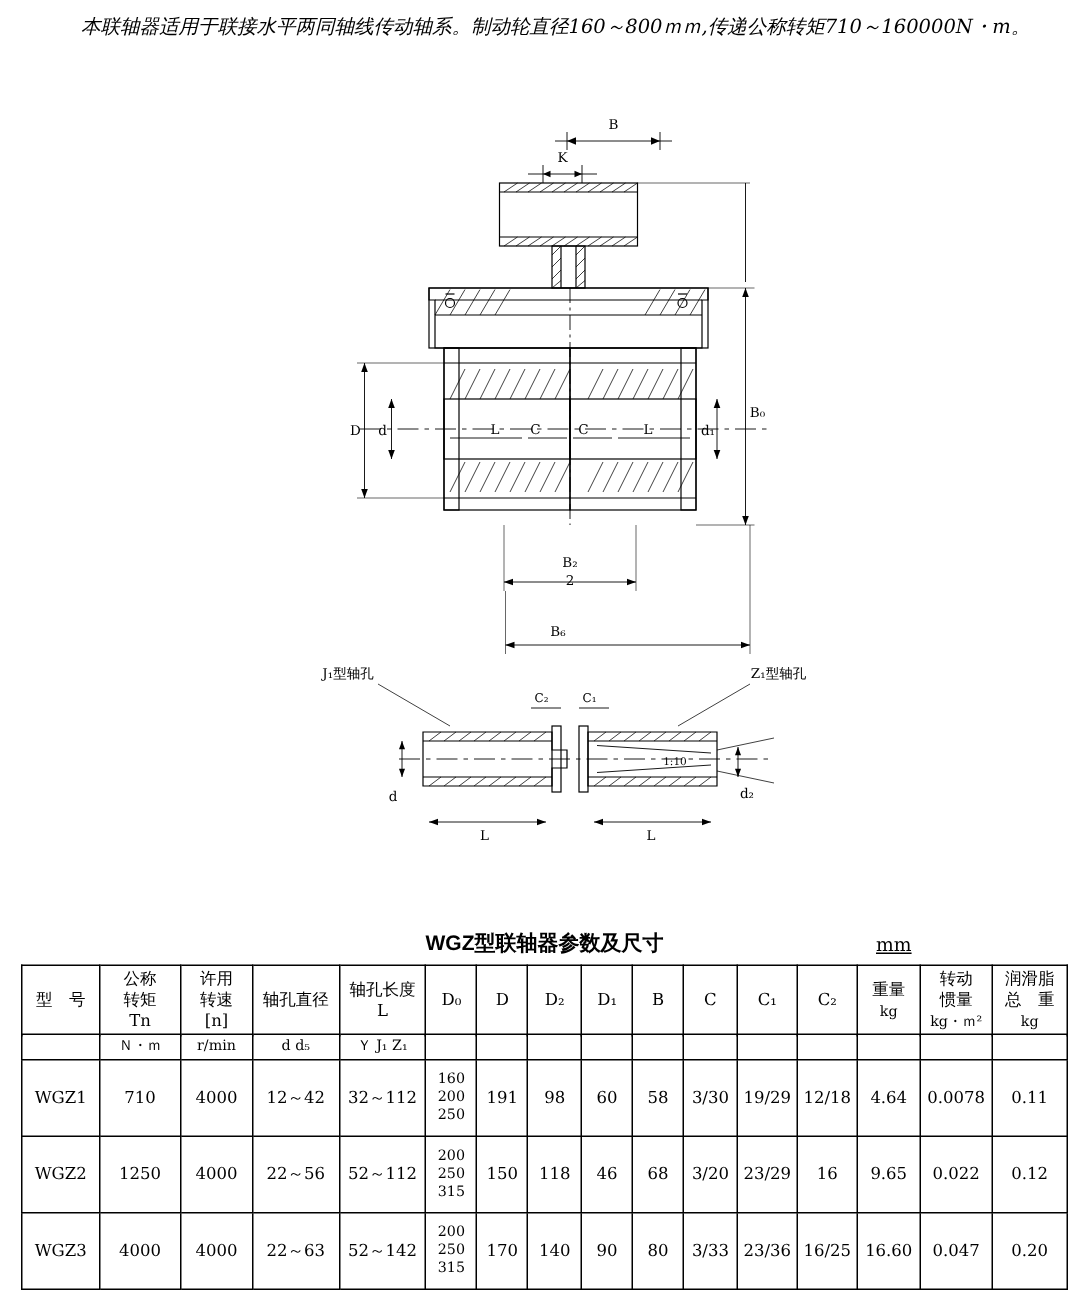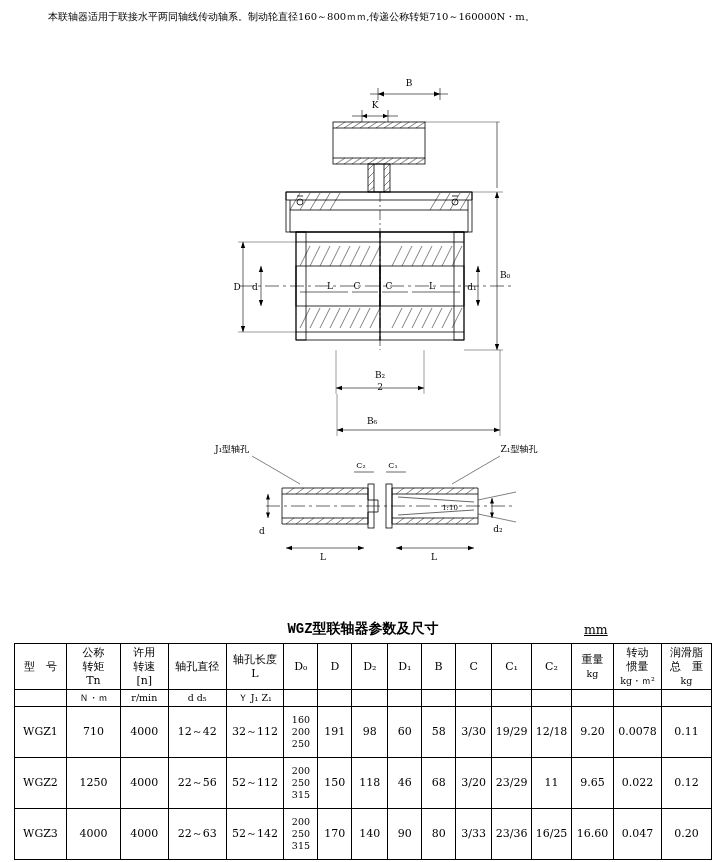--- a/index.html
+++ b/index.html
@@ -8,39 +8,40 @@
     background:#ffffff;
     font-family:"DejaVu Sans","Liberation Sans",sans-serif;
     color:#000;
     position:relative;
     overflow:hidden;
   }
   .intro{
     position:absolute;
     left:28px; top:8px; width:672px;
     font-family:"DejaVu Serif","Liberation Serif",serif;
-    font-size:10px;
+    font-size:13px;
     line-height:1.75;
     text-align:justify;
+    font-style:italic;
   }
   .intro .indent{display:inline-block;width:2em;}
 
   
   .drawing{
     position:absolute;
     left:0; top:70px; width:726px; height:540px;
   }
   .drawing svg{display:block;}
 
   
   .table-title{
     position:absolute;
     left:0; top:620px; width:726px;
     text-align:center;
-    font-family:Liberation Mono, monospace;
+    font-family:Liberation Sans, sans-serif;
     font-size:14px;
     font-weight:bold;
   }
   .unit{
     position:absolute;
     left:584px; top:622px;
     font-family:"DejaVu Serif","Liberation Serif",serif;
     font-size:12.5px;
     text-decoration:underline;
   }
@@ -423,40 +424,40 @@
       <td class="mlines tiny">160
 200
 250</td>
       <td>191</td>
       <td>98</td>
       <td>60</td>
       <td>58</td>
       <td>3/30</td>
       <td>19/29</td>
       <td>12/18</td>
-      <td>9.20</td>
+      <td>4.64</td>
       <td>0.0078</td>
       <td>0.11</td>
     </tr>
     <tr class="rowtall">
       <td>WGZ2</td>
       <td>1250</td>
       <td>4000</td>
       <td>22～56</td>
       <td>52～112</td>
       <td class="mlines tiny">200
 250
 315</td>
       <td>150</td>
       <td>118</td>
       <td>46</td>
       <td>68</td>
       <td>3/20</td>
       <td>23/29</td>
-      <td>11</td>
+      <td>16</td>
       <td>9.65</td>
       <td>0.022</td>
       <td>0.12</td>
     </tr>
     <tr class="rowtall">
       <td>WGZ3</td>
       <td>4000</td>
       <td>4000</td>
       <td>22～63</td>
       <td>52～142</td>

